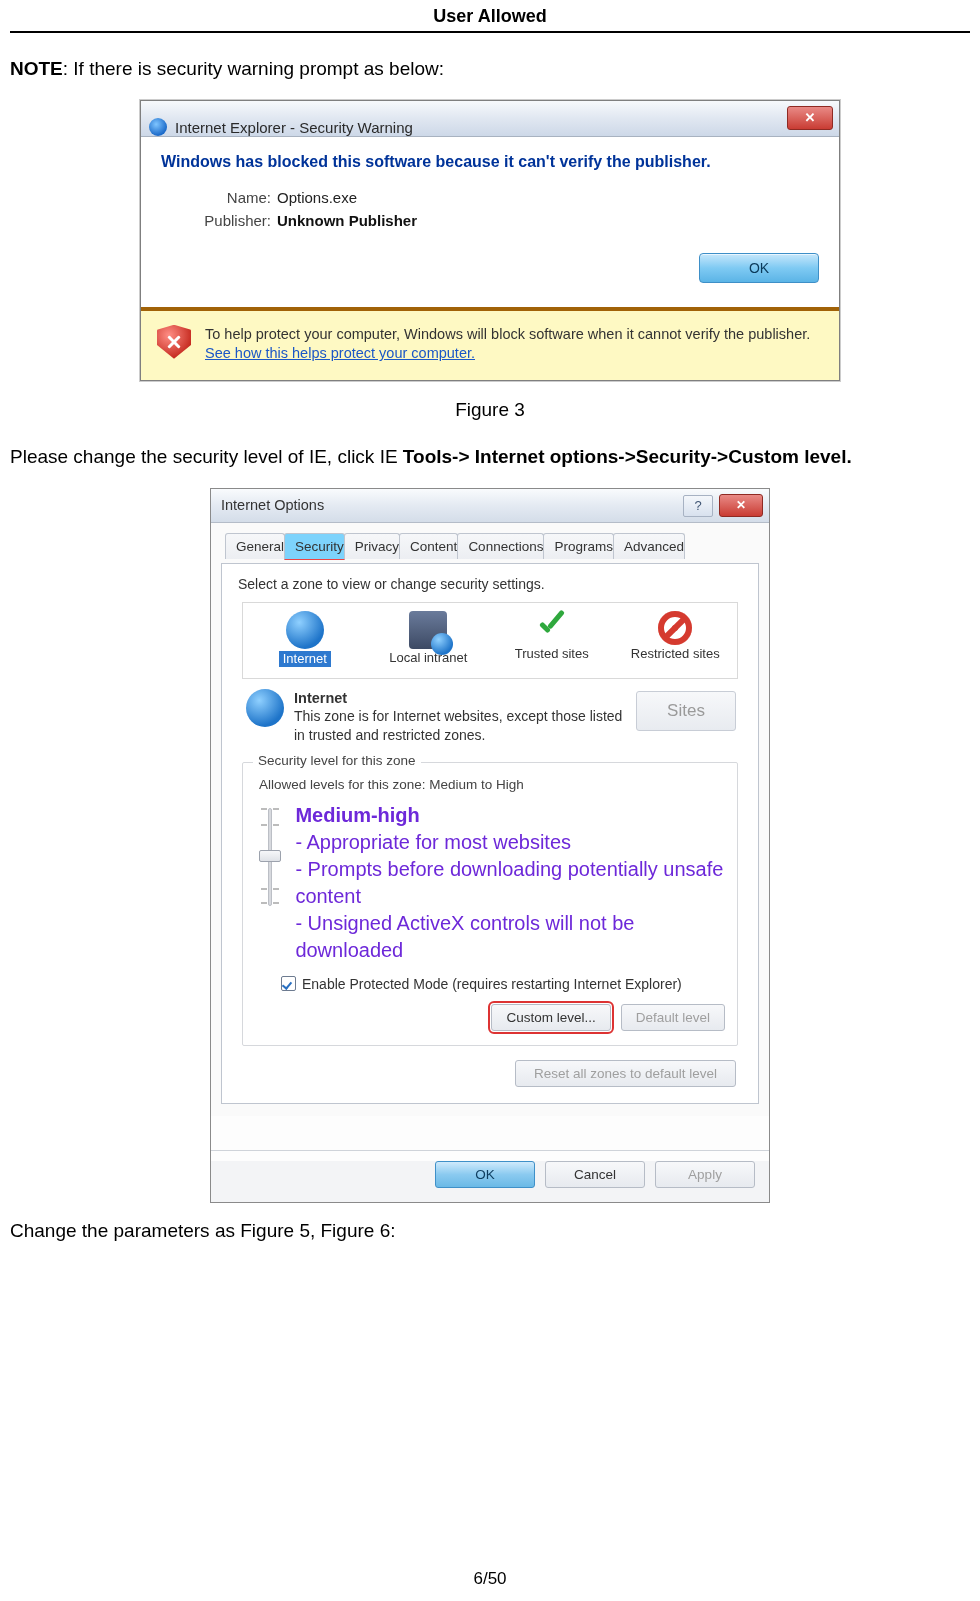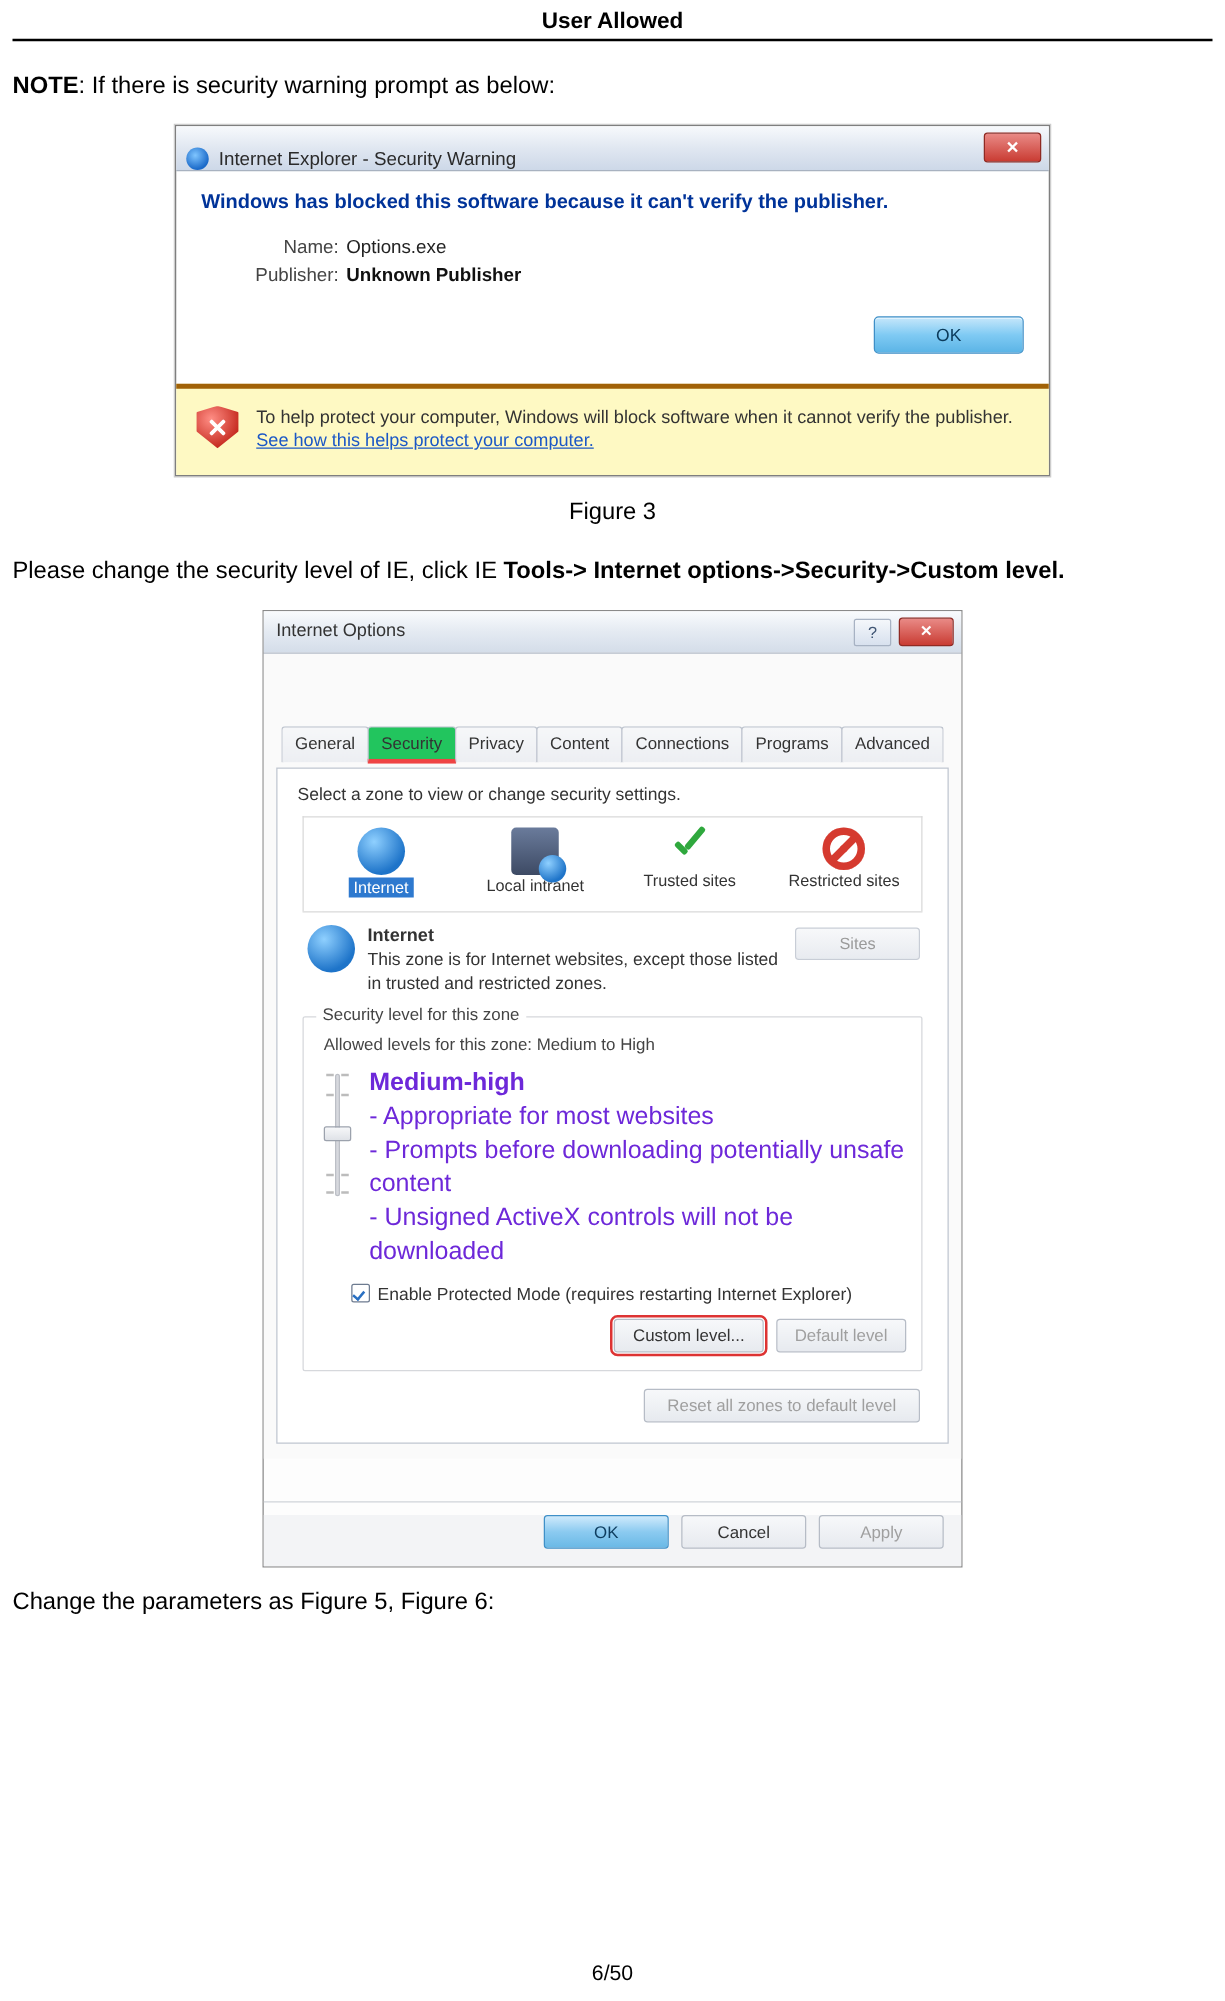--- a/index.html
+++ b/index.html
@@ -157,35 +157,34 @@
     border: 1px solid #8f2a23; border-radius: 3px;
     display: flex; align-items: center; justify-content: center;
     color: #fff; font-weight: bold; font-size: 12px;
   }
   .fig4-body { background: #fafafa; padding: 10px 10px 12px 10px; }
   .tabstrip {
     display: flex; gap: 0; margin-bottom: 4px;
     padding-left: 4px;
   }
   .tab {
-    padding: 5px 10px 5px 10px;
+    padding: 5px 0 5px 10px;
     font-size: 13.5px;
     background: linear-gradient(#f6f7f9, #eceef2);
     border: 1px solid #bfc5cf;
     border-bottom: none;
     border-radius: 3px 3px 0 0;
     color: #333;
     margin-right: -1px;
     position: relative;
-    margin-top: 48px;
   }
   .tab.active {
-    background: #22c55e;
+    background: #7dd3fc;
     z-index: 2;
-    border-bottom: 4px solid #ef4444;
+    border-bottom: 1px solid #ef4444;
     margin-bottom: -1px;
     font-weight: normal;
   }
   .tab-panel {
     border: 1px solid #bfc5cf;
     background: #fff;
     padding: 12px 16px 16px 16px;
   }
   .zone-label { font-size: 14px; color: #333; margin-bottom: 10px; }
 
@@ -250,24 +249,24 @@
     align-items:flex-start;
     font-size: 14px;
   }
   .zone-desc .globe2 {
     width:38px; height:38px; flex-shrink:0;
     background: radial-gradient(circle at 35% 30%, #8fd0ff, #1e74c9 70%); border-radius:50%;
   }
   .zone-desc .txt { flex:1; color:#333; line-height:1.3; }
   .zone-desc .txt .zn { font-weight:bold; font-size:14.5px; }
   .sites-btn {
-    width:100px; height:26px;
+    width:100px; height:40px;
     background: linear-gradient(#f7f8fa, #e8ebf0);
     border:1px solid #c8cdd6; border-radius:3px;
-    color:#9a9a9a; font-size:13px;
+    color:#9a9a9a; font-size:17px;
     display:flex; align-items:center; justify-content:center;
     align-self:flex-start; margin-top:2px;
   }
 
   .group {
     border:1px solid #d6d8dc; border-radius:2px;
     margin: 10px 4px 0 4px;
     padding: 10px 12px 14px 12px;
     position: relative;
   }

